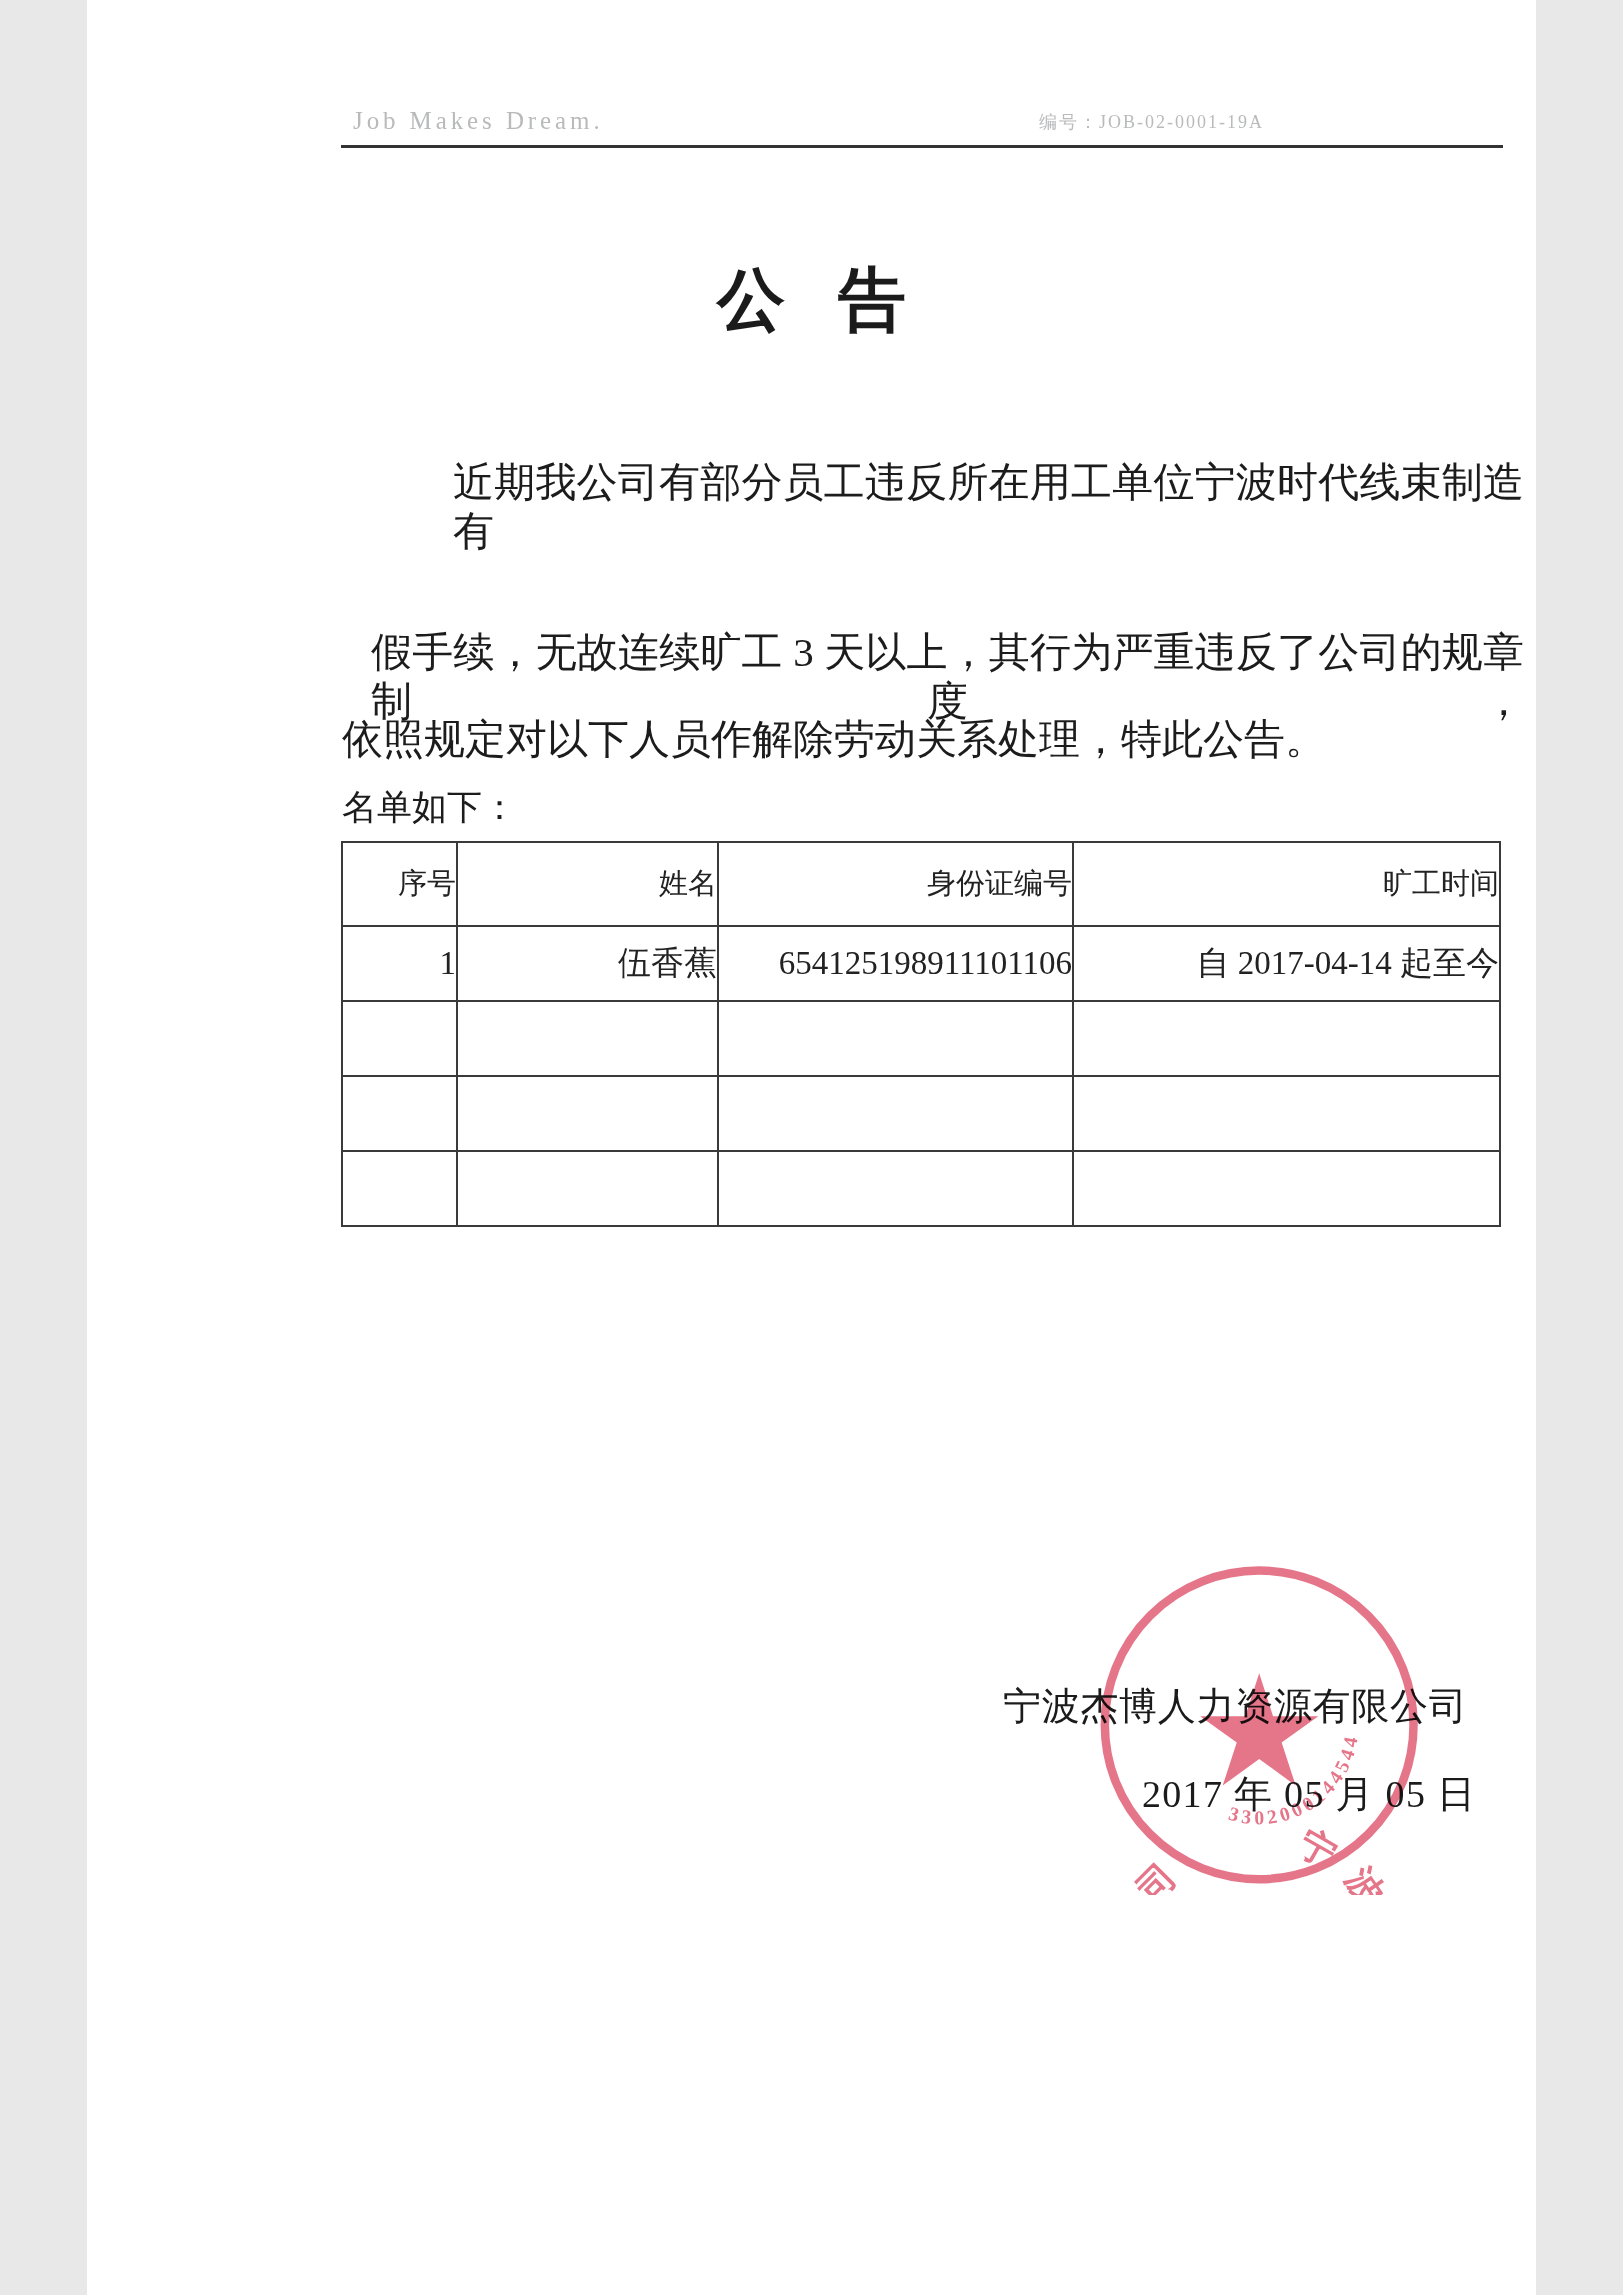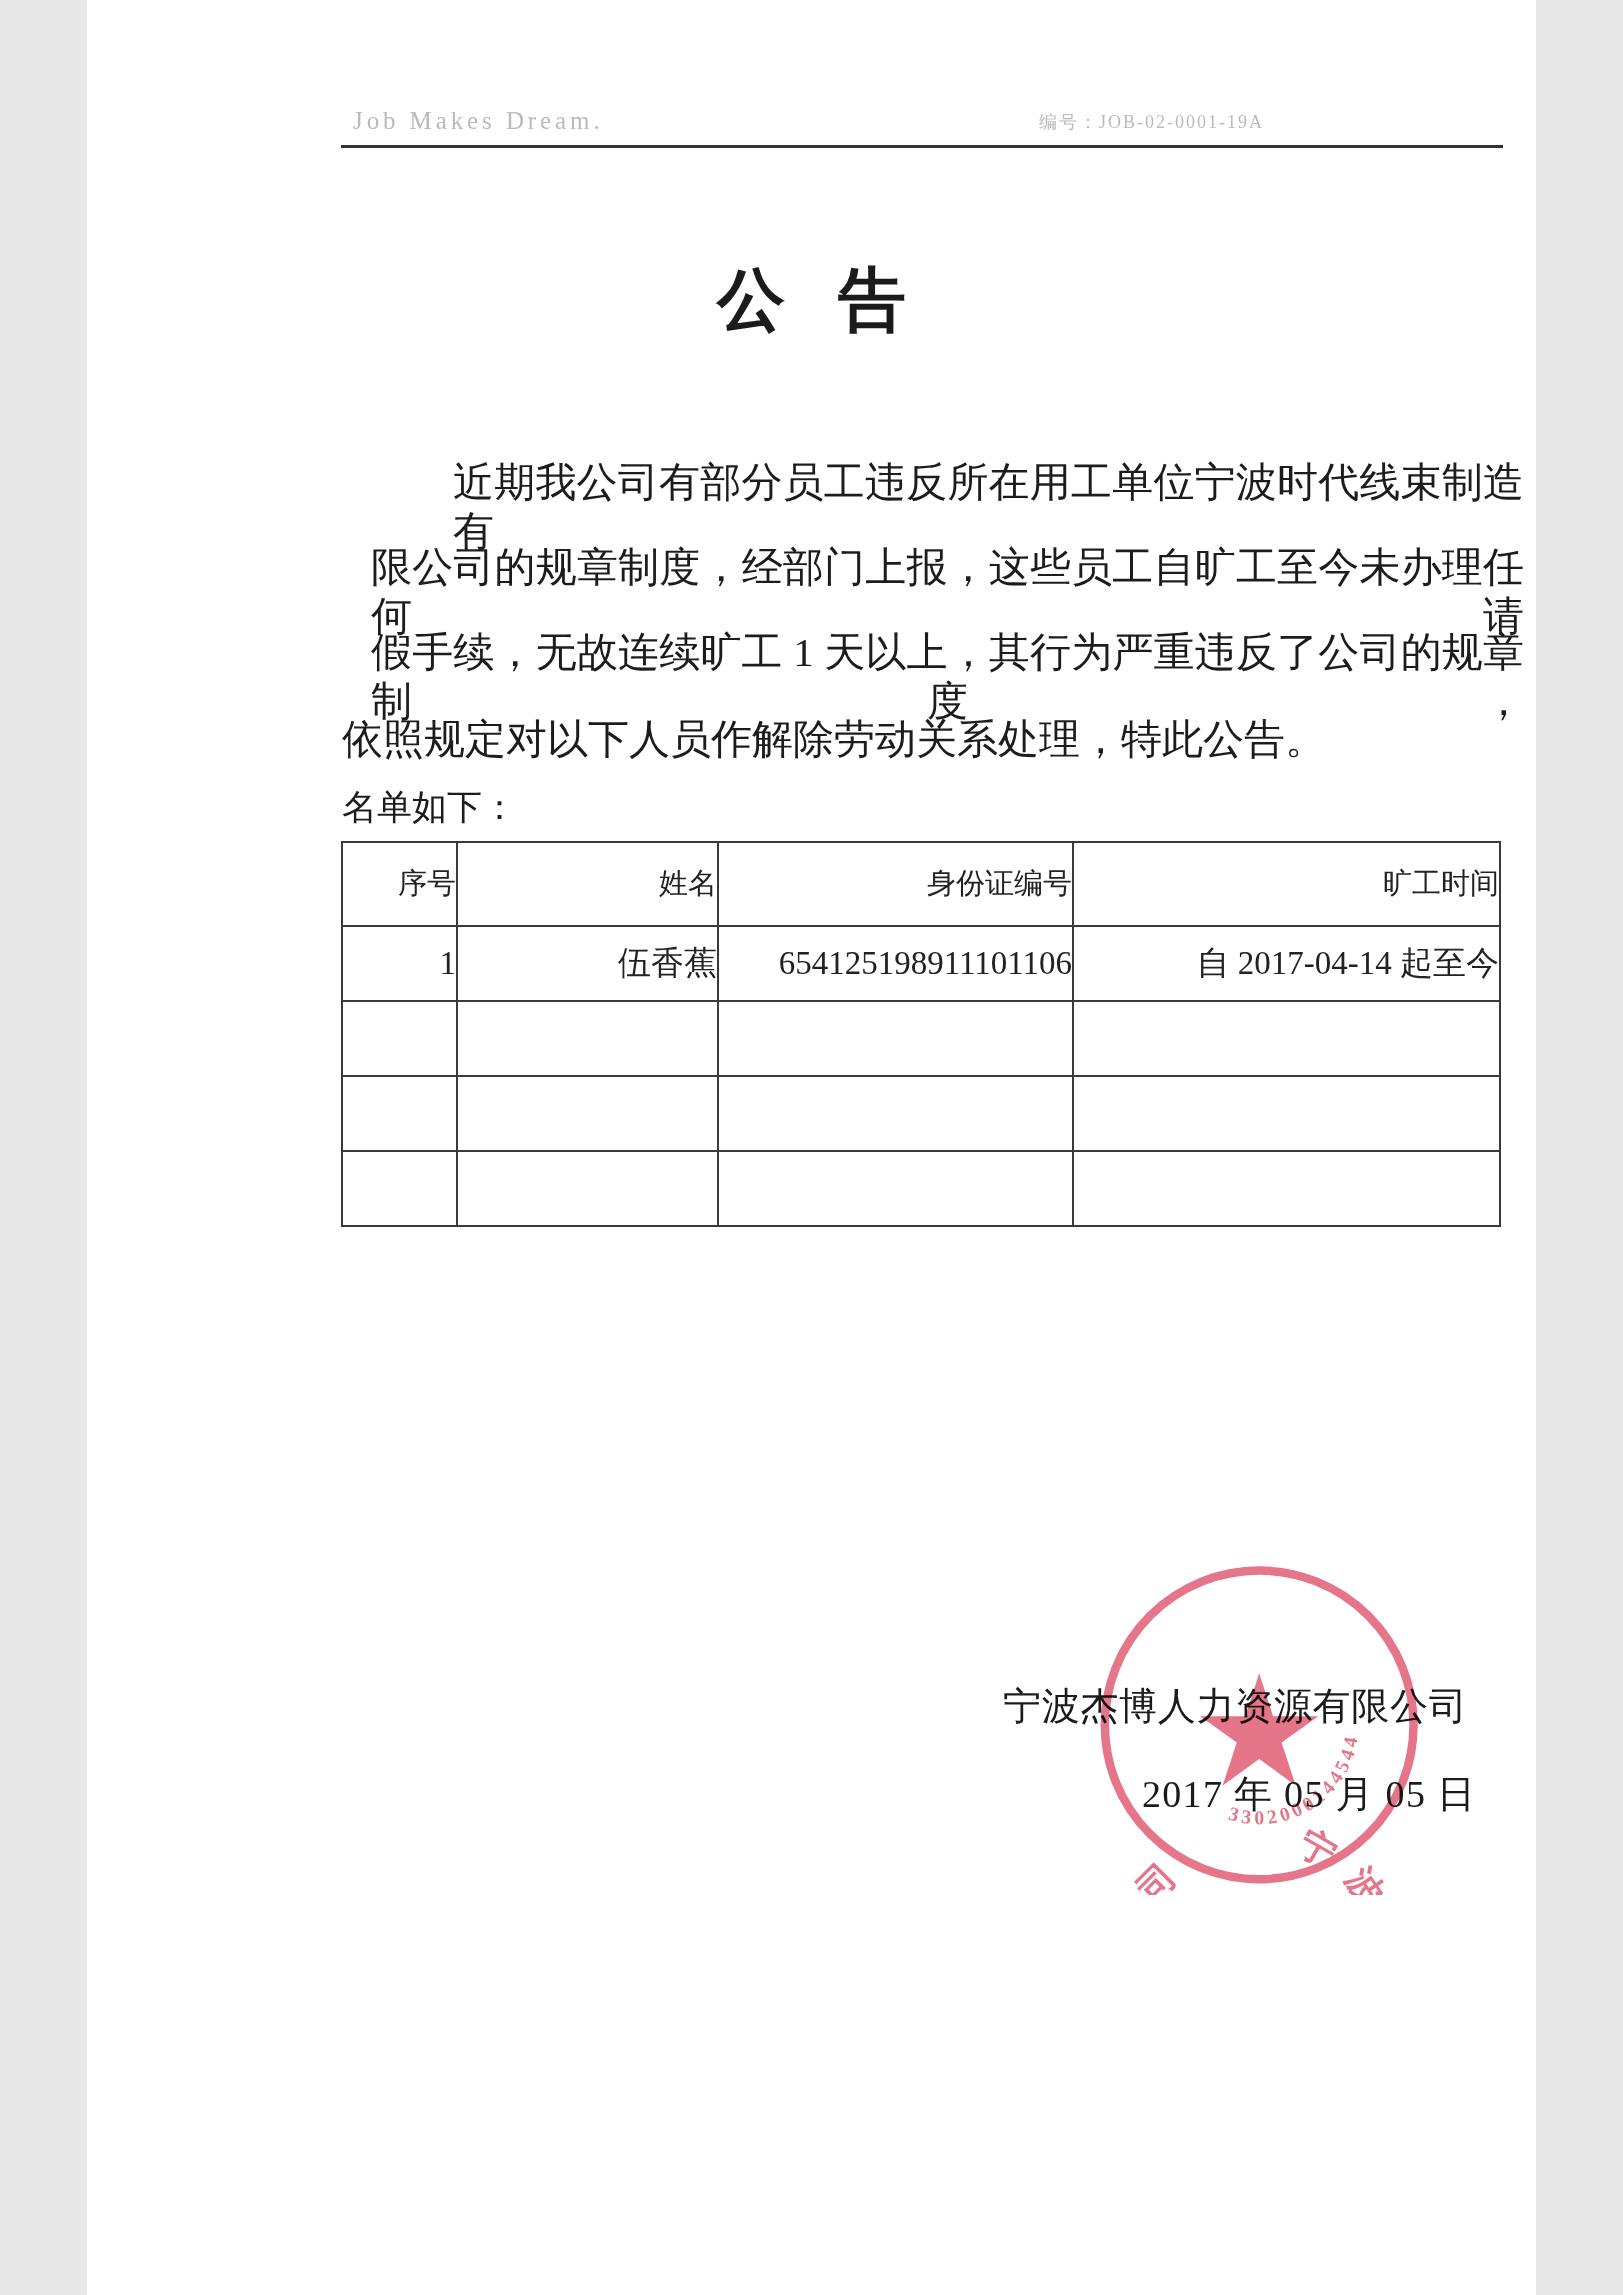--- a/index.html
+++ b/index.html
@@ -93,22 +93,21 @@
 
 <div class="page">
 
   <div class="hdr-left">Job Makes Dream.</div>
   <div class="hdr-right">编号：JOB-02-0001-19A</div>
   <div class="hdr-rule"></div>
 
   <h1 class="doc-title" style="margin:0;font-family:Liberation Serif, serif;"><span>公 告</span></h1>
 
   <div class="para-line pl-1 justify">近期我公司有部分员工违反所在用工单位宁波时代线束制造有</div>
-  <div class="para-line pl-2 justify">限公司的规章制度，经部门上报，这些员工自旷工至今未办理任何请</div>
-  <div class="para-line pl-3 justify">假手续，无故连续旷工 1 天以上，其行为严重违反了公司的规章制度，</div>
+  <div class="para-line pl-3 justify">假手续，无故连续旷工 3 天以上，其行为严重违反了公司的规章制度，</div>
   <div class="para-line pl-4">依照规定对以下人员作解除劳动关系处理，特此公告。</div>
 
   <div class="list-label">名单如下：</div>
 
   <table class="roster">
     <colgroup>
       <col style="width:115px">
         <col style="width:261px">
         <col style="width:355px">
         <col style="width:427px">

